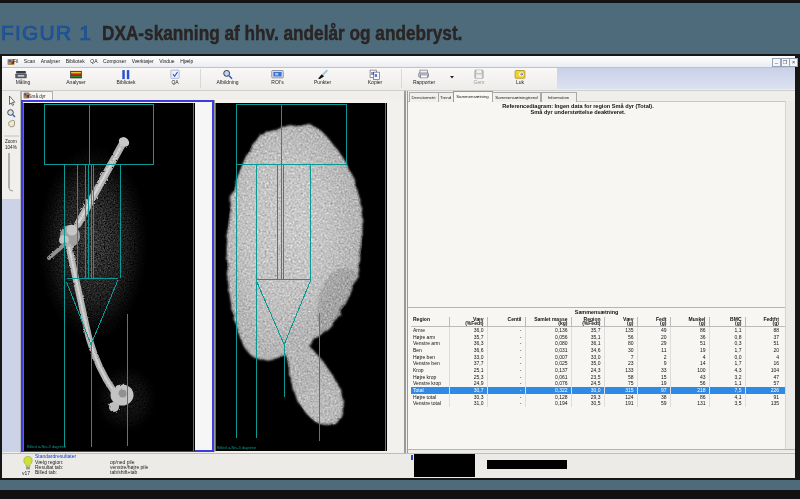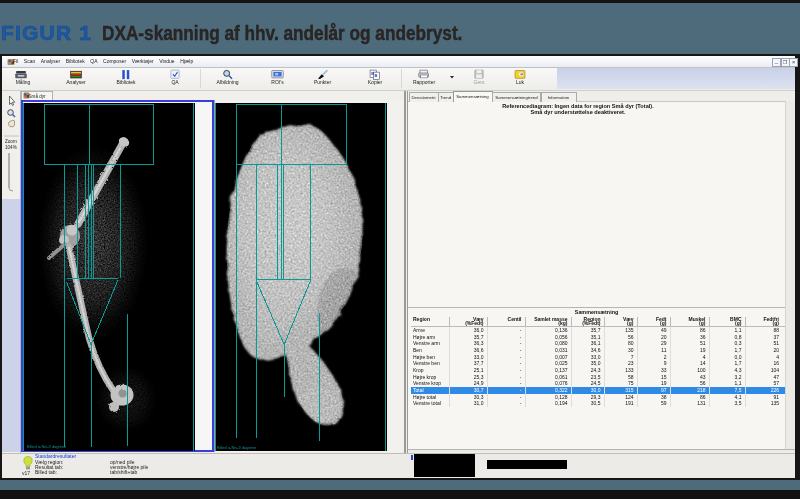--- a/index.html
+++ b/index.html
@@ -10,21 +10,21 @@
 td.r{border-right:1px solid #ddd;text-align:right;padding:0 3px 0 0}
 td.r0{border-right:1px solid #ddd;padding:0 0 0 2px}
 td.rl{text-align:right;padding:0 6px 0 0}
 thead td{line-height:4.8px;height:auto;padding-top:1px}
 </style></head>
 <body>
 <div id="c">
 
 <div class="a" style="left:0;top:0;width:800px;height:3px;background:#131313"></div>
 
-<div class="a" style="left:1px;top:21.5px;font-size:21px;line-height:21px;font-weight:bold;letter-spacing:1.2px;color:#1d58a2;-webkit-text-stroke:0.6px #174a8e">FIGUR 1</div>
+<div class="a" style="left:1px;top:21.5px;font-size:21px;line-height:21px;font-weight:normal;letter-spacing:1.2px;color:#1d58a2;-webkit-text-stroke:0.6px #174a8e">FIGUR 1</div>
 <div class="a" style="left:102px;top:21.5px;font-size:21px;line-height:21px;font-weight:bold;color:#2b2524;-webkit-text-stroke:0.4px #241f1e;transform:scaleX(0.82);transform-origin:0 0;white-space:nowrap">DXA-skanning af hhv. andelår og andebryst.</div>
 
 <div class="a" style="left:0;top:54px;width:800px;height:425.5px;background:#161616"></div>
 <div class="a" style="left:1.5px;top:56px;width:793.5px;height:421.5px;background:#efeeea"></div>
 
 <div class="a" style="left:1.5px;top:56px;width:793.5px;height:10.5px;background:linear-gradient(#ffffff,#e9ecf2);border-bottom:1px solid #c2c2c2"></div>
 
 <svg class="a" style="left:6.5px;top:57.5px" width="8" height="8" viewBox="0 0 8 8">
       <rect x="0.5" y="1" width="7" height="6" rx="1" fill="#b08a50"></rect>
       <rect x="1.5" y="2" width="2.5" height="2" fill="#4060c0"></rect>

